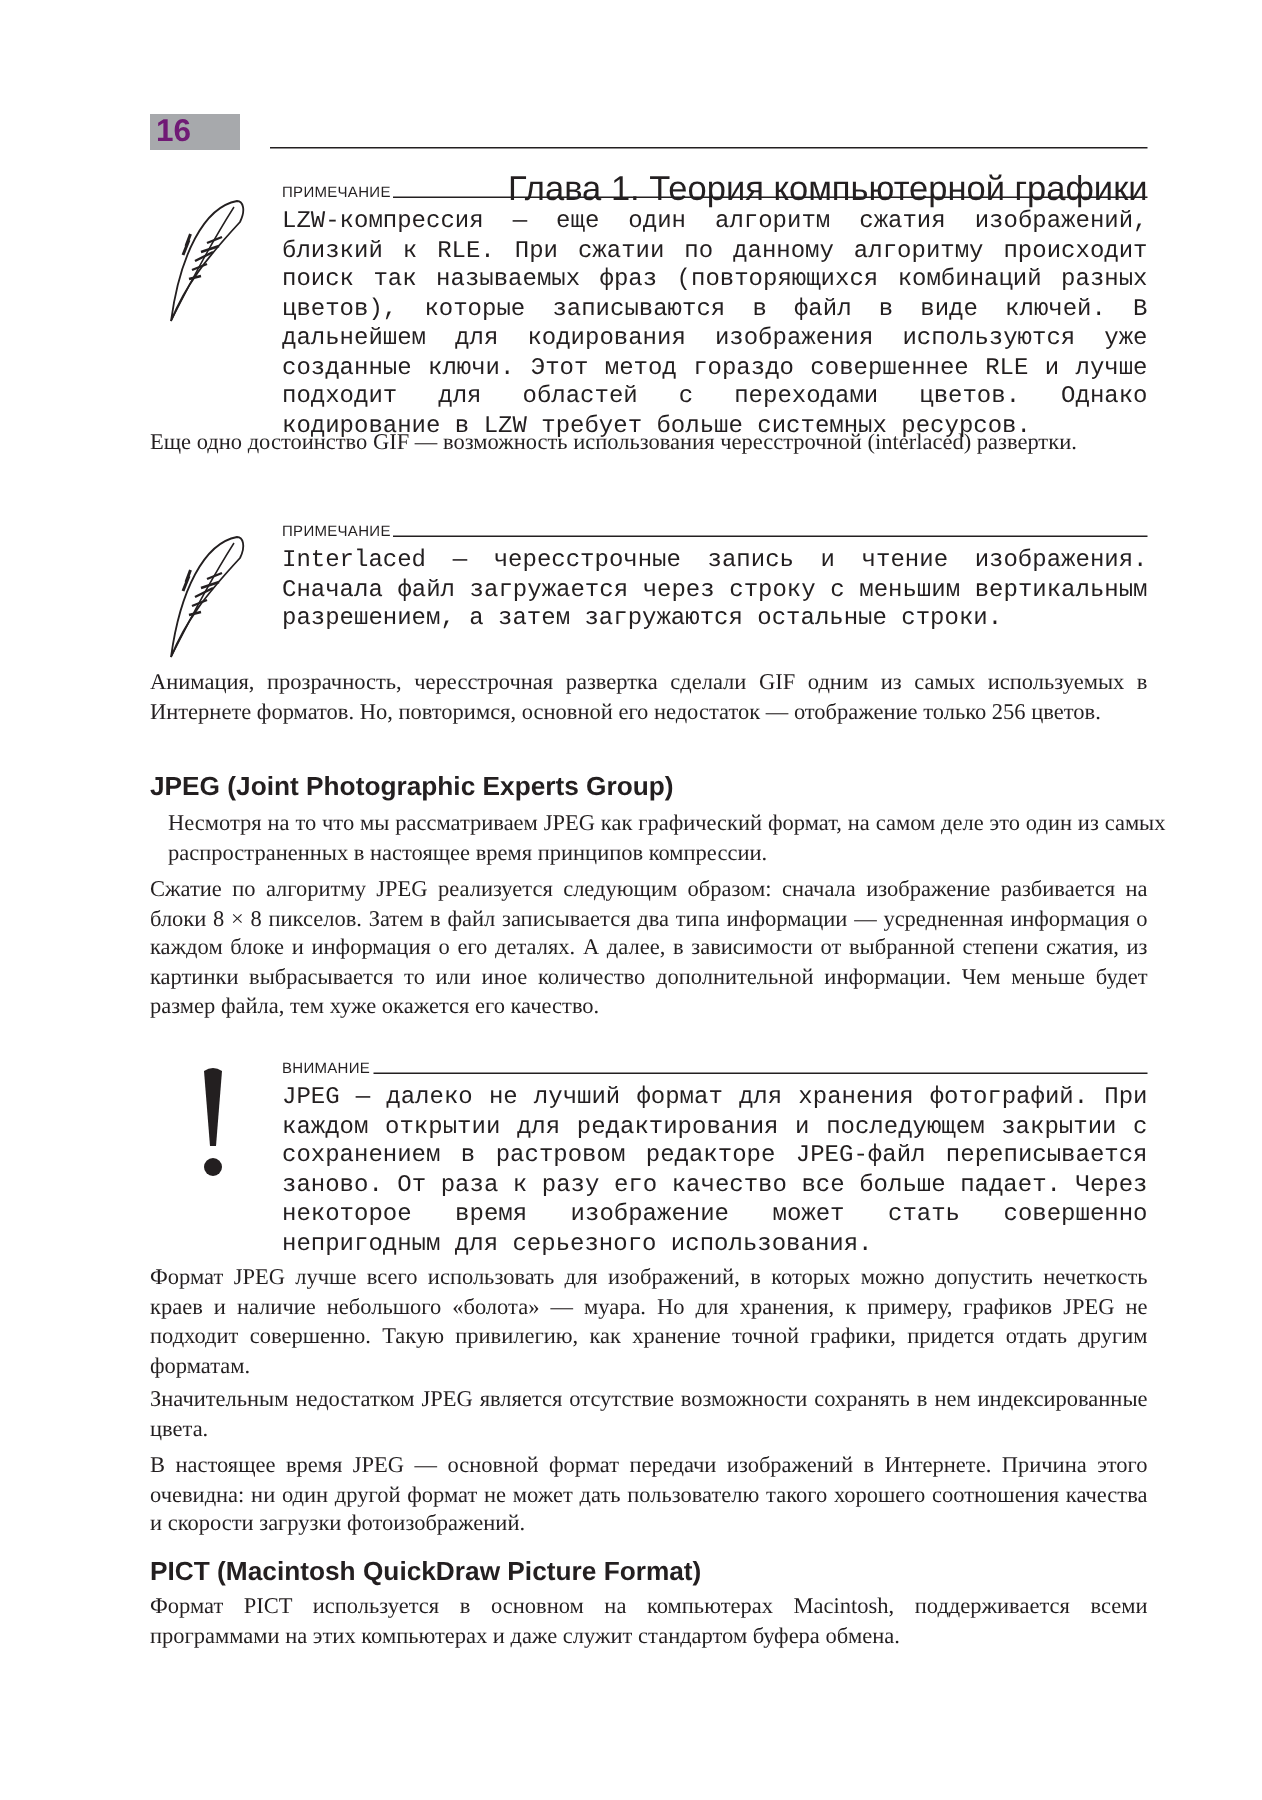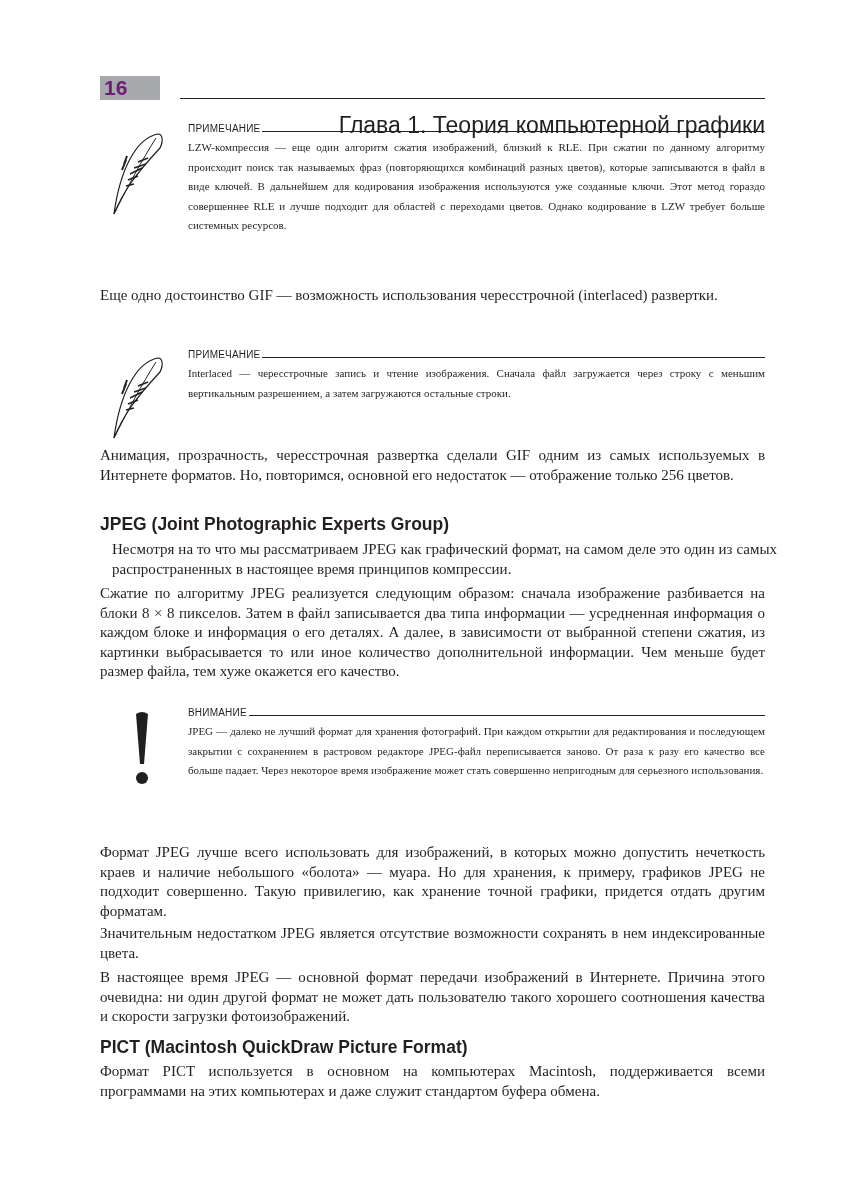--- a/index.html
+++ b/index.html
@@ -10,21 +10,21 @@
     font-family: "Liberation Sans", sans-serif; font-weight: bold; font-size: 21px; line-height: 24px; padding-left: 4px; box-sizing: border-box; }
   .chapter { position: absolute; right: 0; top: 0; font-family: "Liberation Sans", sans-serif; font-size: 23px; line-height: 22px; margin-top: 40px; }
   .header-rule { position: absolute; left: 80px; right: 0; top: 24px; height: 1px; background: #231f20; }
 
   .note { position: absolute; left: 0; width: 665px; }
   .note .icon { position: absolute; left: 0; top: 0; width: 60px; height: 90px; }
   .note .body { position: absolute; left: 88px; right: 0; top: 0; }
   .note-title-row { display: flex; align-items: flex-end; height: 16px; }
   .note-title { font-family: "Liberation Sans", sans-serif; font-weight: normal; font-size: 10px; letter-spacing: 0.2px; white-space: nowrap; }
   .note-rule { flex: 1; height: 1px; background: #231f20; margin-left: 2px; margin-bottom: 2px; }
-  .note-text { font-family: Liberation Serif, serif; font-size: 11px; line-height: 19.5px; text-align: justify; margin-top: 4px; }
+  .note-text { font-family: Liberation Mono, monospace; font-size: 16px; line-height: 19.5px; text-align: justify; margin-top: 4px; }
 
   .para { position: absolute; left: 0; width: 665px; font-family: Liberation Serif, serif; font-size: 15px; line-height: 19.5px; text-align: justify; }
   .h2 { position: absolute; left: 0; font-family: "Liberation Sans", sans-serif; font-weight: bold; font-size: 17.5px; line-height: 22px; }
 </style>
 </head>
 <body>
 
 <div class="page">
 
   <div class="header">

